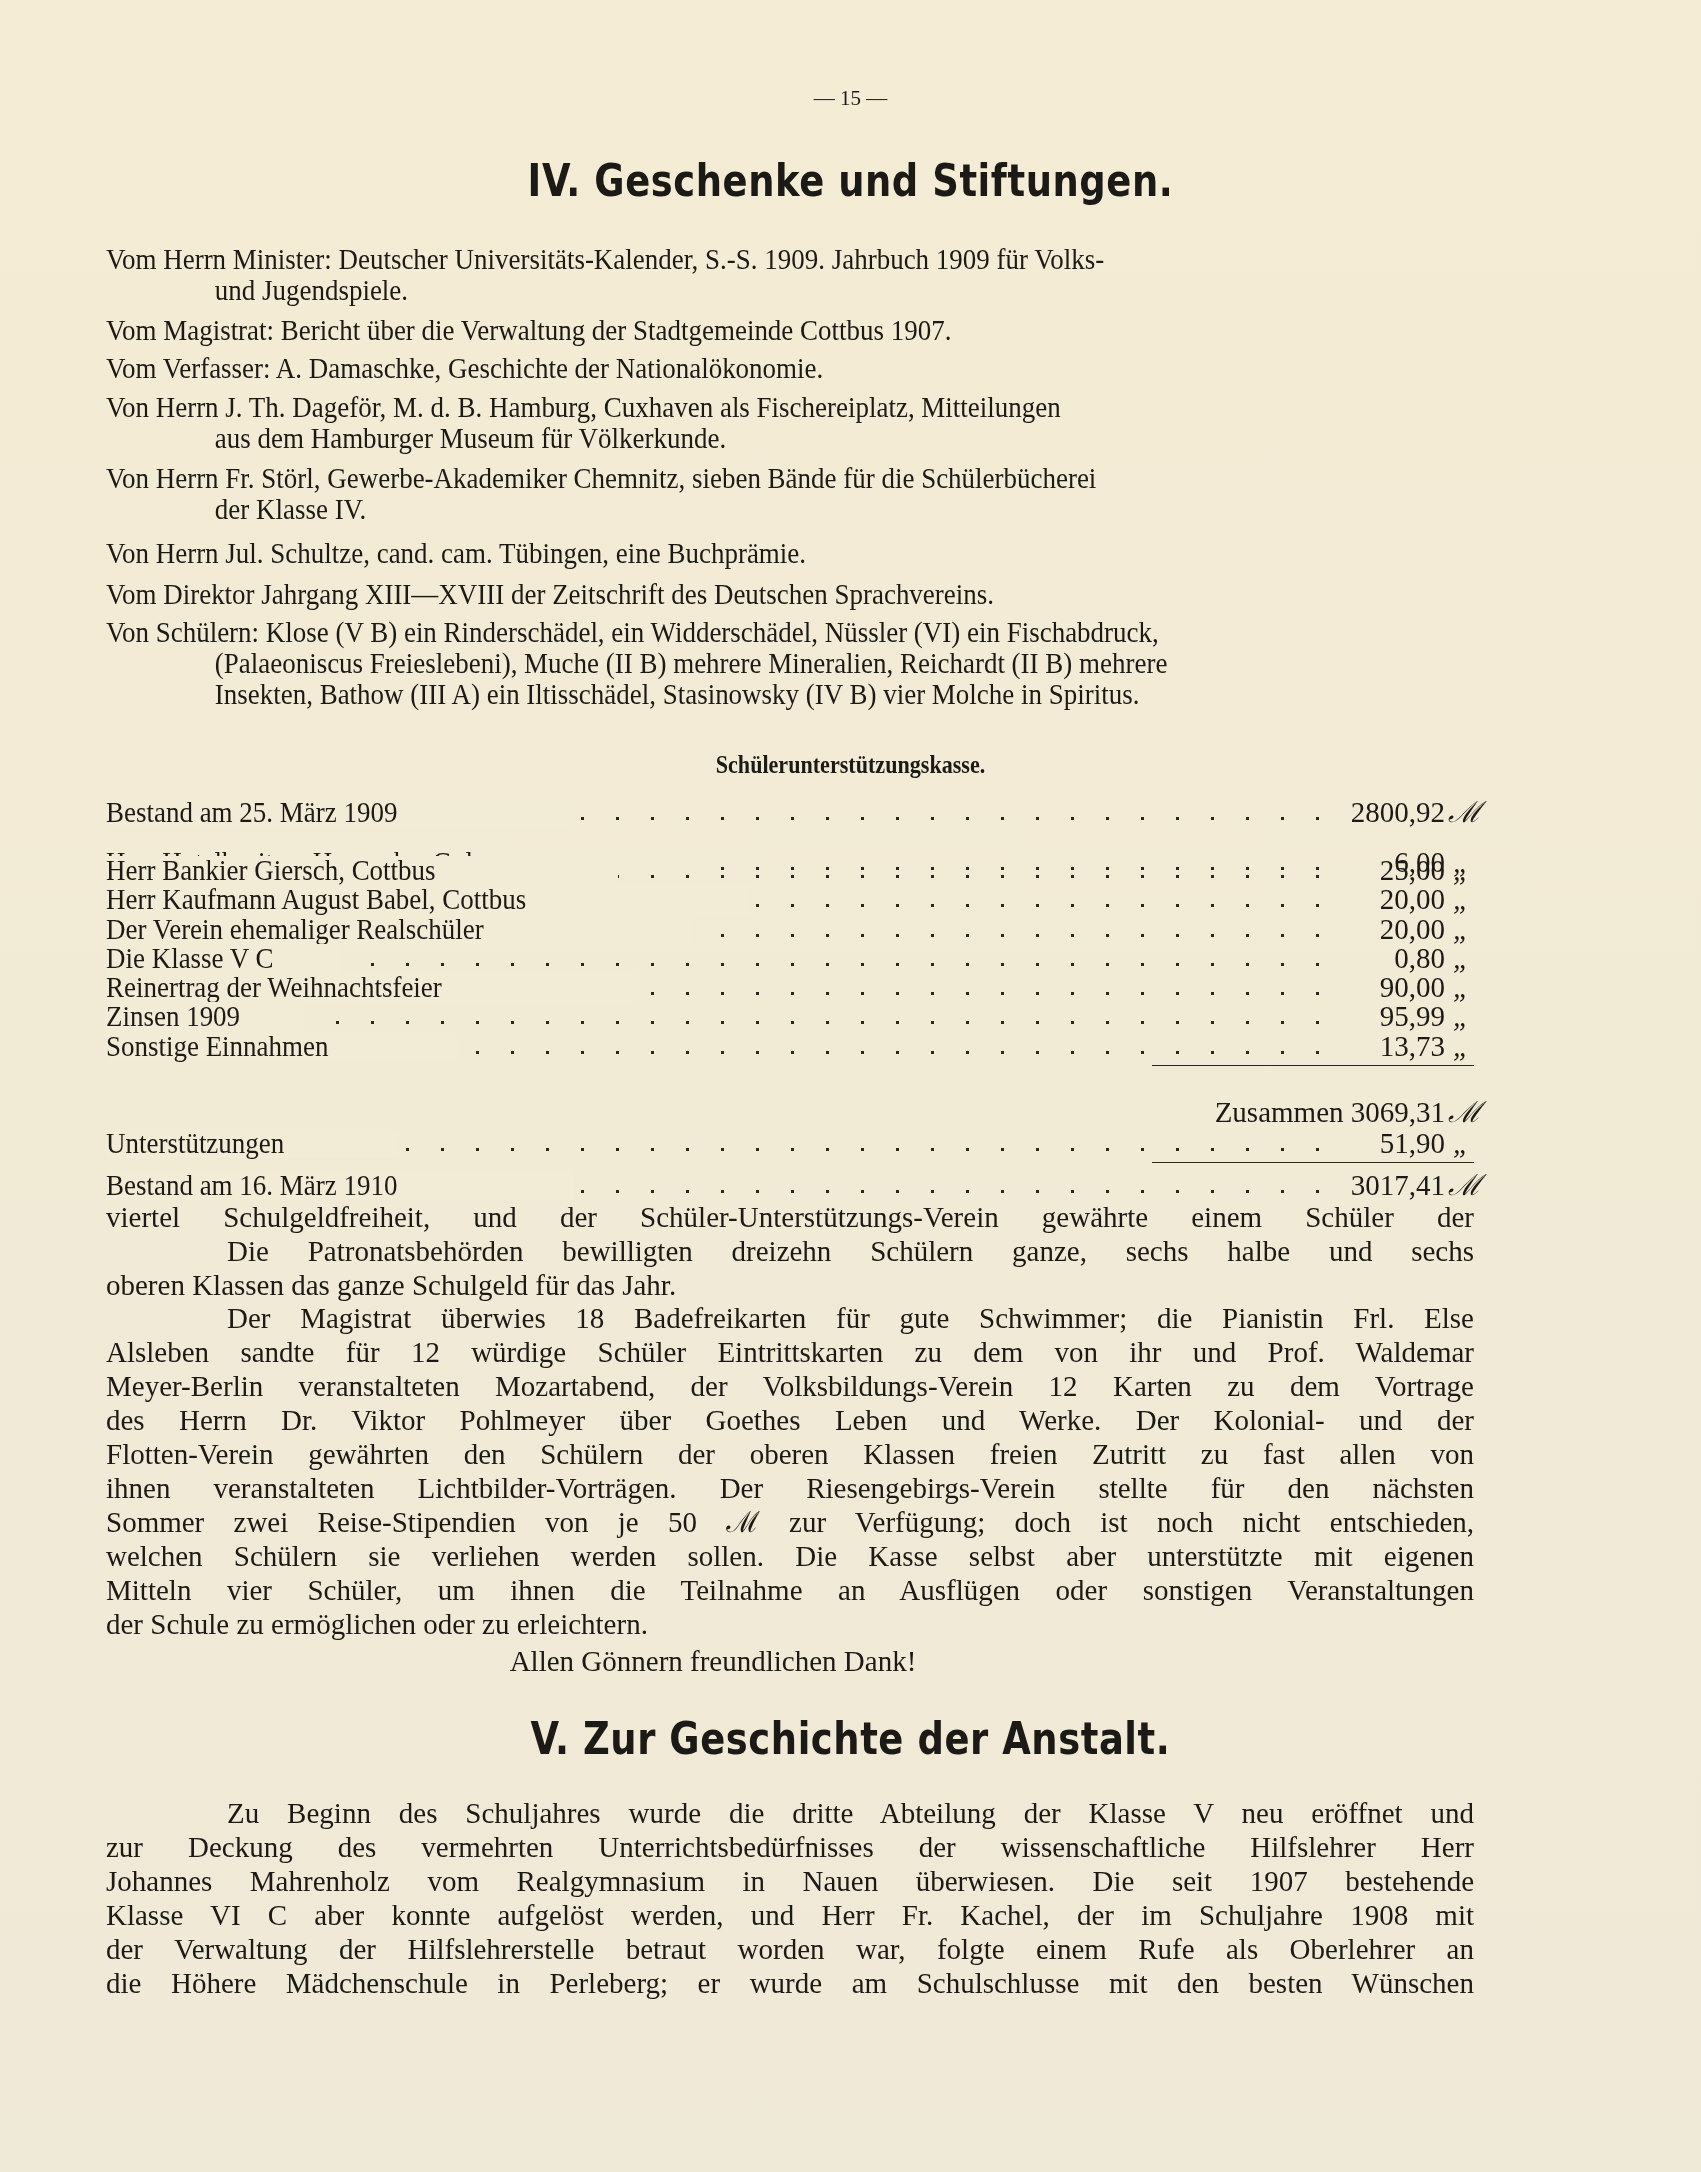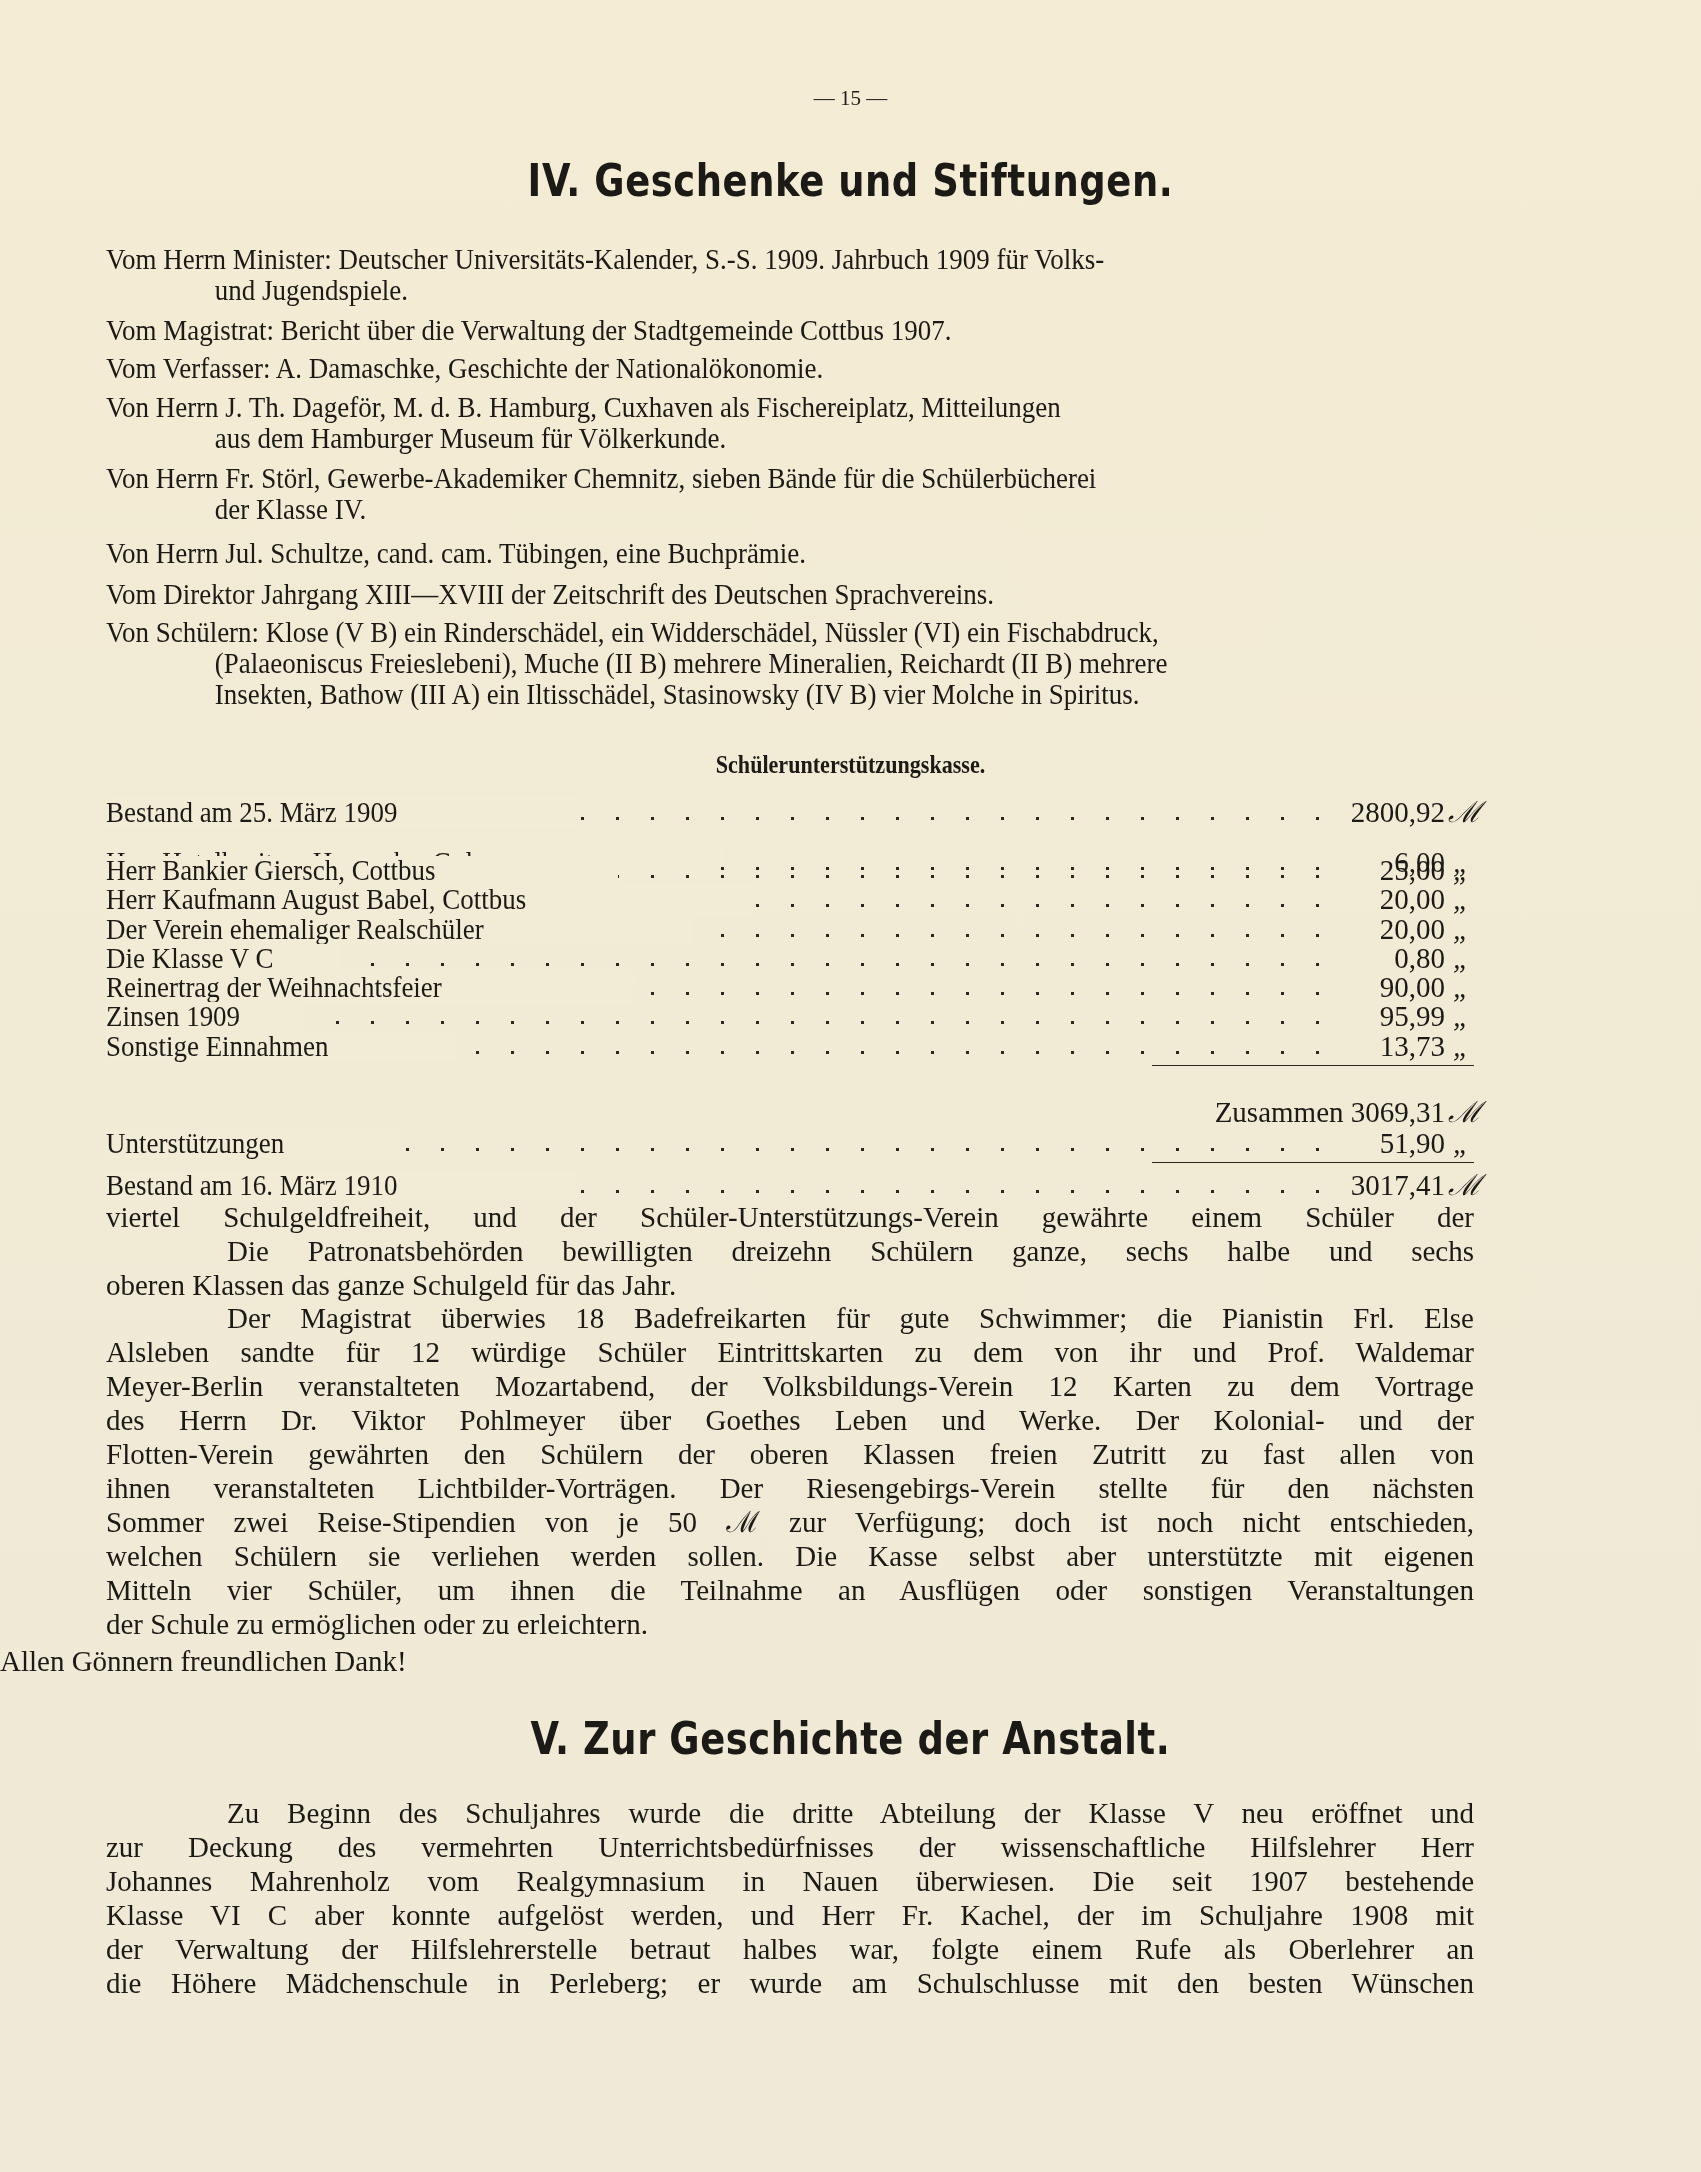--- a/index.html
+++ b/index.html
@@ -26,21 +26,21 @@
                background-size:35px 29px; background-position:right 0 bottom -5.9px; background-repeat:repeat-x; }
   .row .lblbg { position:absolute; left:0; top:0; height:29px; background:#f2ebd5; }
   .row .amt { position:absolute; right:29px; top:0; text-align:right; white-space:nowrap; }
   .row .unit { position:absolute; right:0; top:0; width:26px; text-align:center; font-style:italic; }
   .rule { position:absolute; left:1152px; width:322px; height:0; border-top:1.5px solid #2a2620; }
   .rule2 { position:absolute; left:1152px; width:322px; height:0; border-top:1.5px solid #2a2620; }
   .para { position:absolute; left:106px; width:1368px; font-size:29px; line-height:34px; }
   .para .line { display:block; white-space:nowrap; text-align:justify; text-align-last:justify; height:34px; }
   .para .line.last { text-align-last:left; }
   .para .line.indent { padding-left:121px; }
-  .thanks { top:1645px; left:0; width:1426px; text-align:left; font-size:29px; }
+  .thanks { top:1645px; left:0; width:1426px; text-align:center; font-size:29px; }
 </style>
 </head>
 <body>
 
 <div class="page">
 
   <div class="abs pagenum">— 15 —</div>
 
   <div class="abs h h1">IV. Geschenke und Stiftungen.</div>
 
@@ -193,18 +193,18 @@
 
   <div class="abs thanks">Allen Gönnern freundlichen Dank!</div>
 
   <div class="abs h h2">V. Zur Geschichte der Anstalt.</div>
 
   <div class="para" style="top:1796px">
     <span class="line indent">Zu Beginn des Schuljahres wurde die dritte Abteilung der Klasse V neu eröffnet und</span>
     <span class="line">zur Deckung des vermehrten Unterrichtsbedürfnisses der wissenschaftliche Hilfslehrer Herr</span>
     <span class="line">Johannes Mahrenholz vom Realgymnasium in Nauen überwiesen.  Die seit 1907 bestehende</span>
     <span class="line">Klasse VI C aber konnte aufgelöst werden, und Herr Fr. Kachel, der im Schuljahre 1908 mit</span>
-    <span class="line">der Verwaltung der Hilfslehrerstelle betraut halbes war, folgte einem Rufe als Oberlehrer an</span>
+    <span class="line">der Verwaltung der Hilfslehrerstelle betraut worden war, folgte einem Rufe als Oberlehrer an</span>
     <span class="line">die Höhere Mädchenschule in Perleberg; er wurde am Schulschlusse mit den besten Wünschen</span>
   </div>
 
 </div>
 
 
 </body></html>

